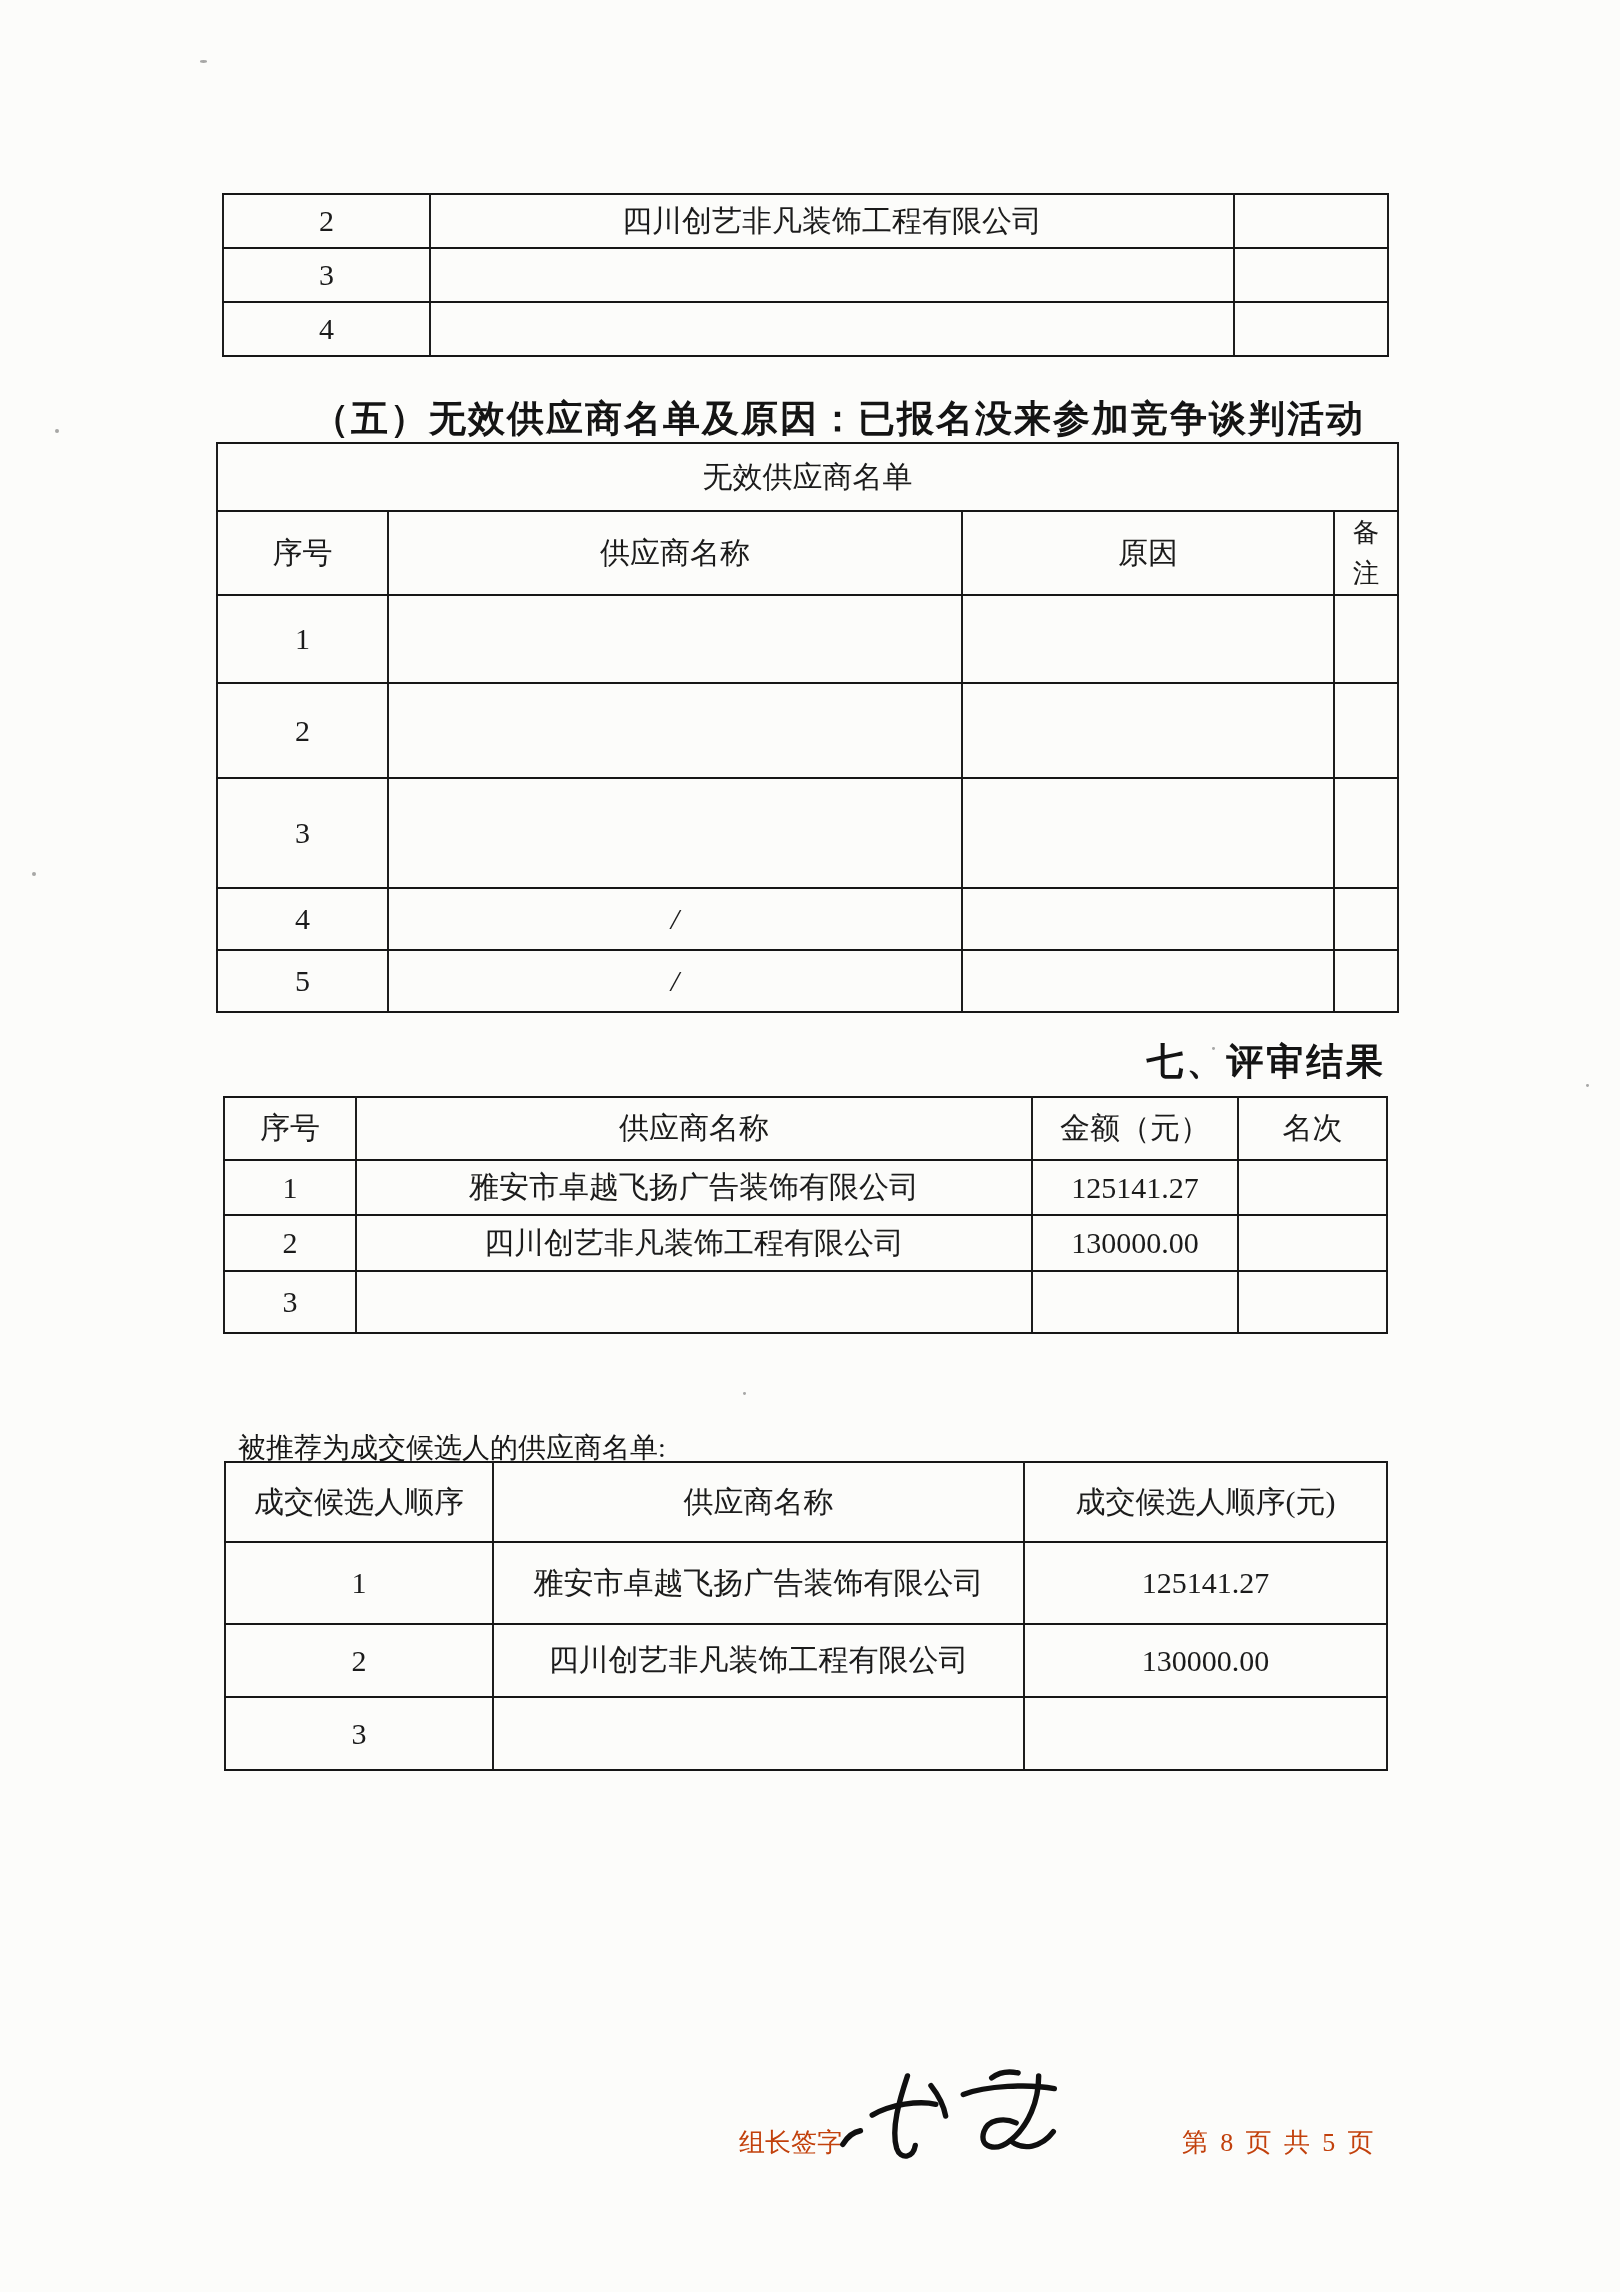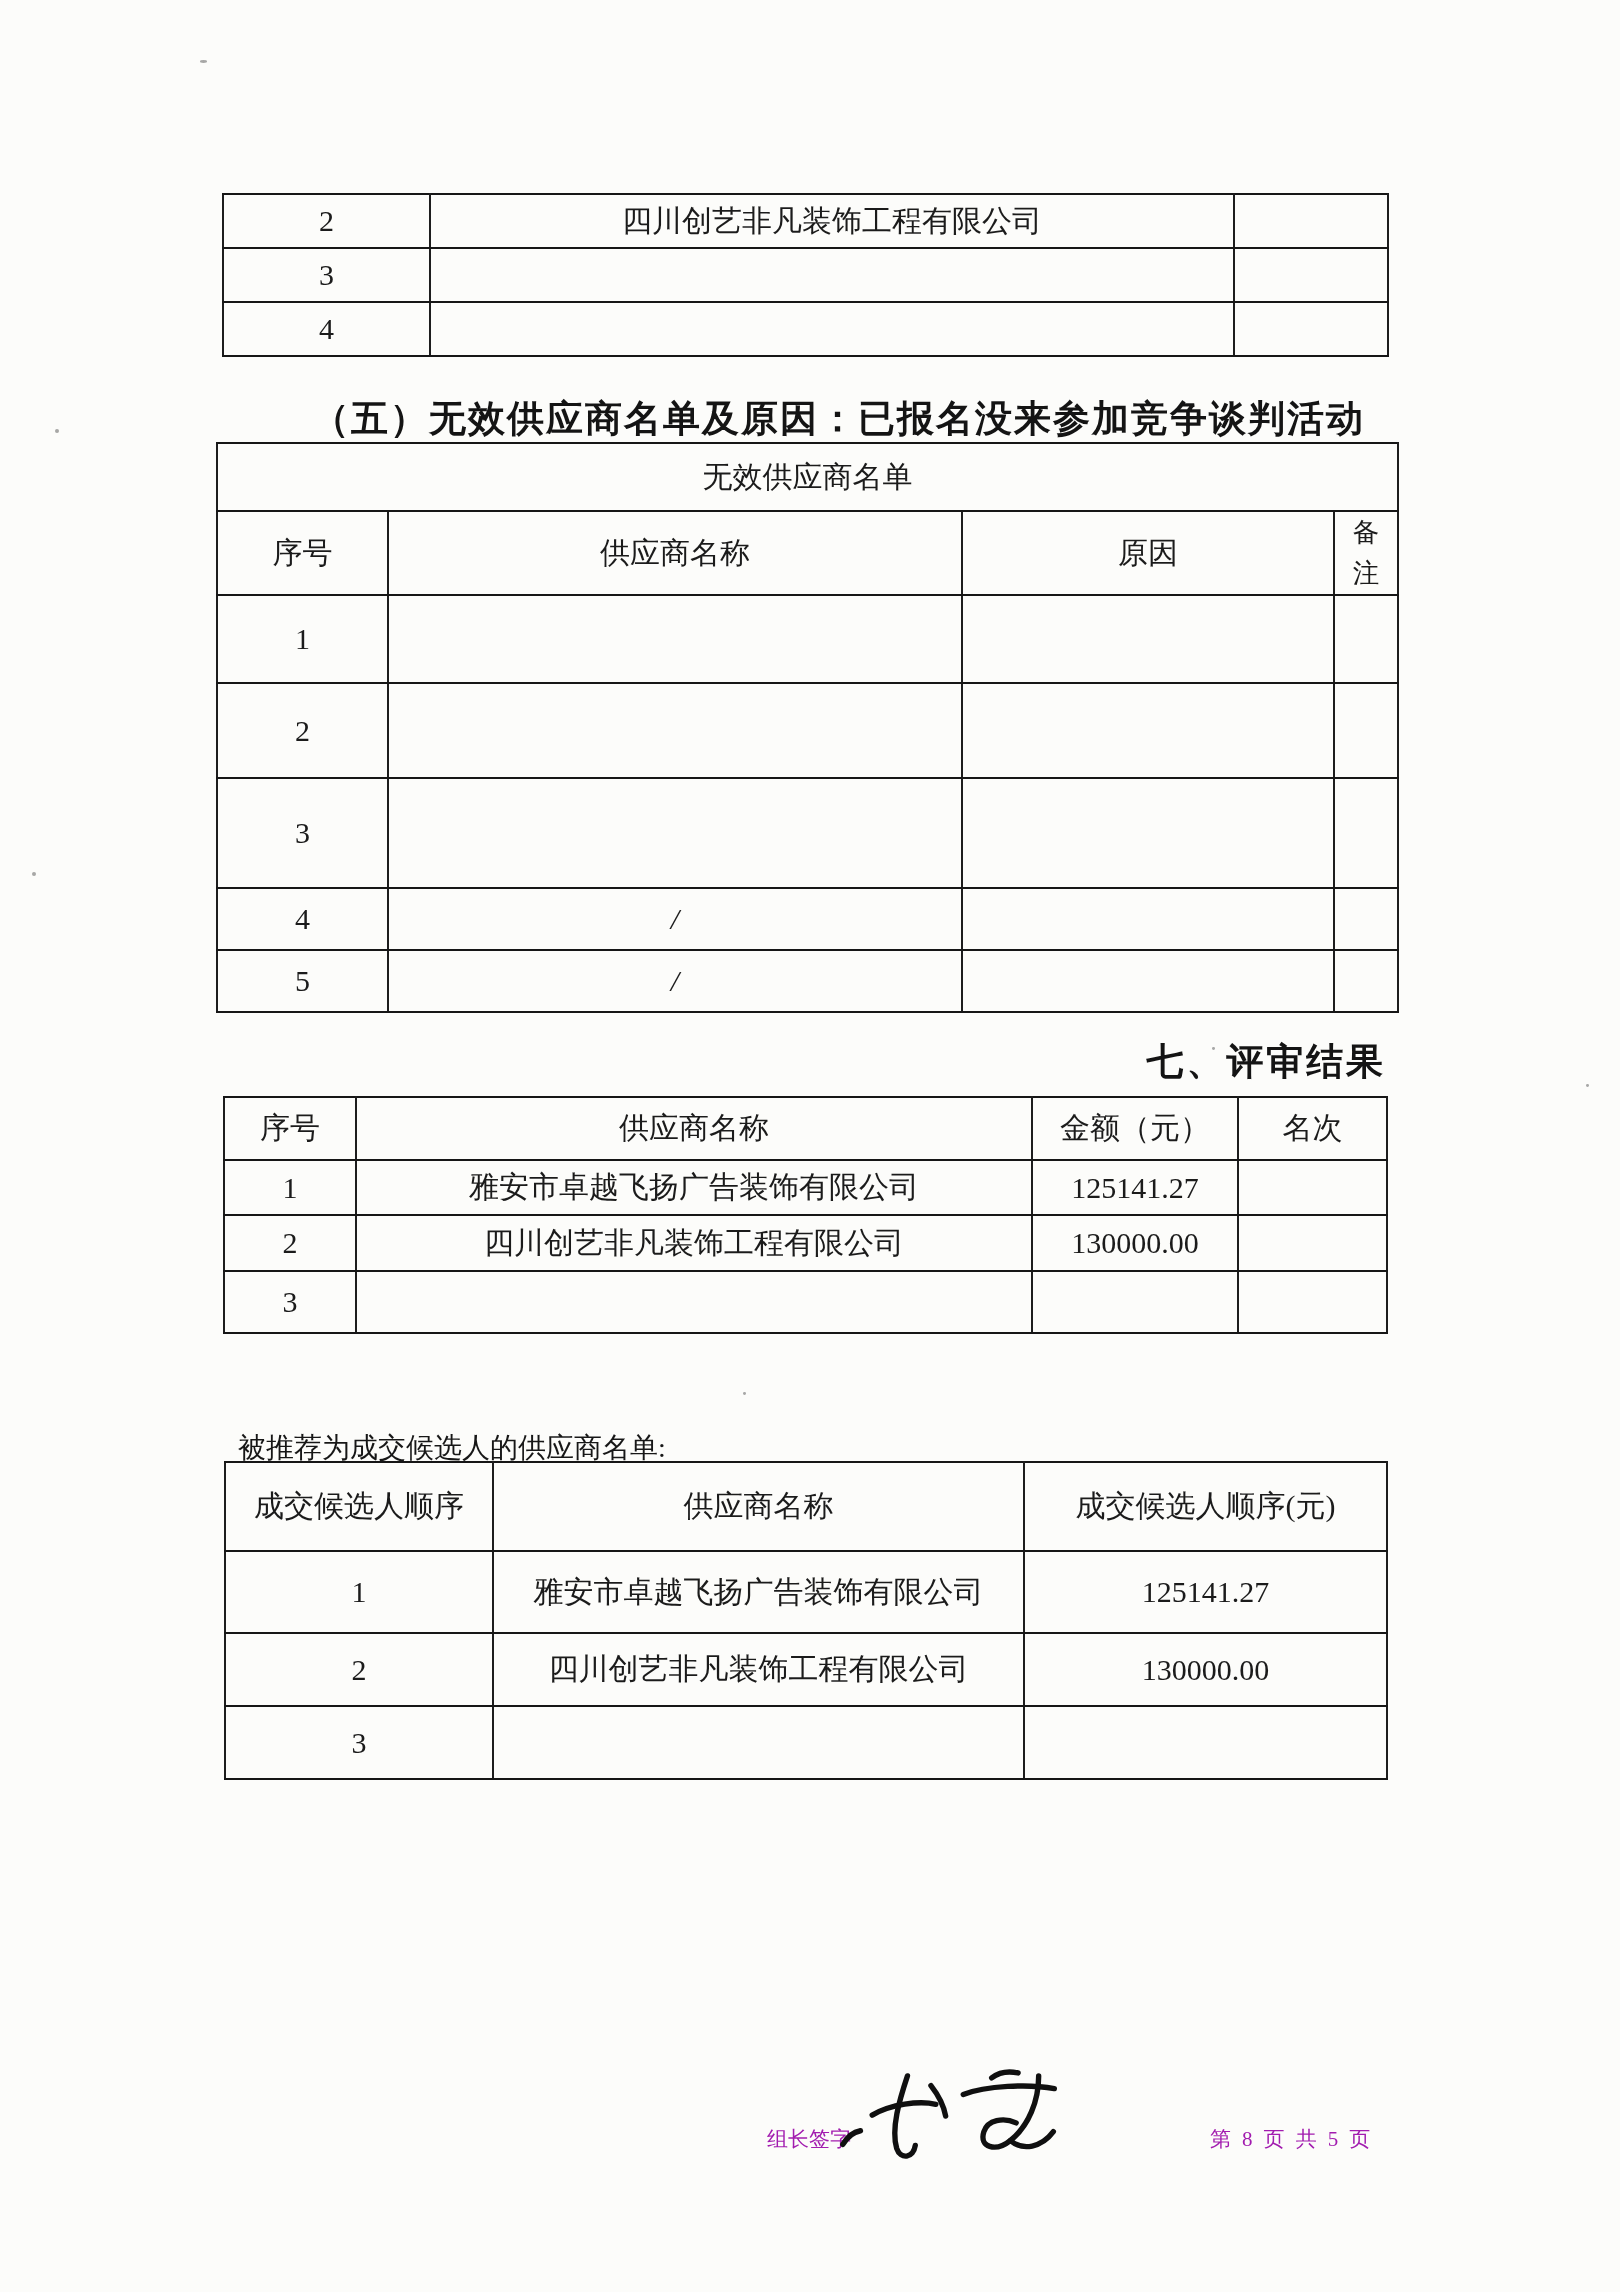--- a/index.html
+++ b/index.html
@@ -36,21 +36,21 @@
   td.slash{font-size:32px;font-style:italic;}
   .vhdr div{font-size:26.5px;line-height:1.55;}
 
   
   .h-black{
     font-family:"DejaVu Sans","Liberation Sans",sans-serif;
     font-weight:700;
     color:#141414;
   }
   .note-line{font-size:28px;color:#171717;}
-  .footer-text{font-size:21px;color:#a21caf;margin-left:28px;}
+  .footer-text{font-size:26px;color:#c2410c;}
 
   
   .speck{position:absolute;background:rgba(30,30,30,.38);border-radius:50%;}
 
   svg.sig{position:absolute;overflow:visible;}
   svg.sig path{fill:none;stroke:#101010;stroke-width:5.5;stroke-linecap:round;stroke-linejoin:round;}
 </style>
 </head>
 <body>
 
@@ -176,21 +176,21 @@
 
   <div class="abs note-line" style="left:238px;top:1429px;text-align:right;">被推荐为成交候选人的供应商名单:</div>
 
   <table class="doc abs" style="left:224px;top:1461px;width:1161px;">
     <colgroup>
         <col style="width:268px">
         <col style="width:531px">
         <col style="width:363px">
       </colgroup>
     <tbody>
-      <tr style="height:89px">
+      <tr style="height:80px">
         <td>成交候选人顺序</td>
         <td>供应商名称</td>
         <td>成交候选人顺序(元)</td>
       </tr>
       <tr style="height:82px">
         <td class="num">1</td>
         <td>雅安市卓越飞扬广告装饰有限公司</td>
         <td class="num">125141.27</td>
       </tr>
       <tr style="height:73px">

